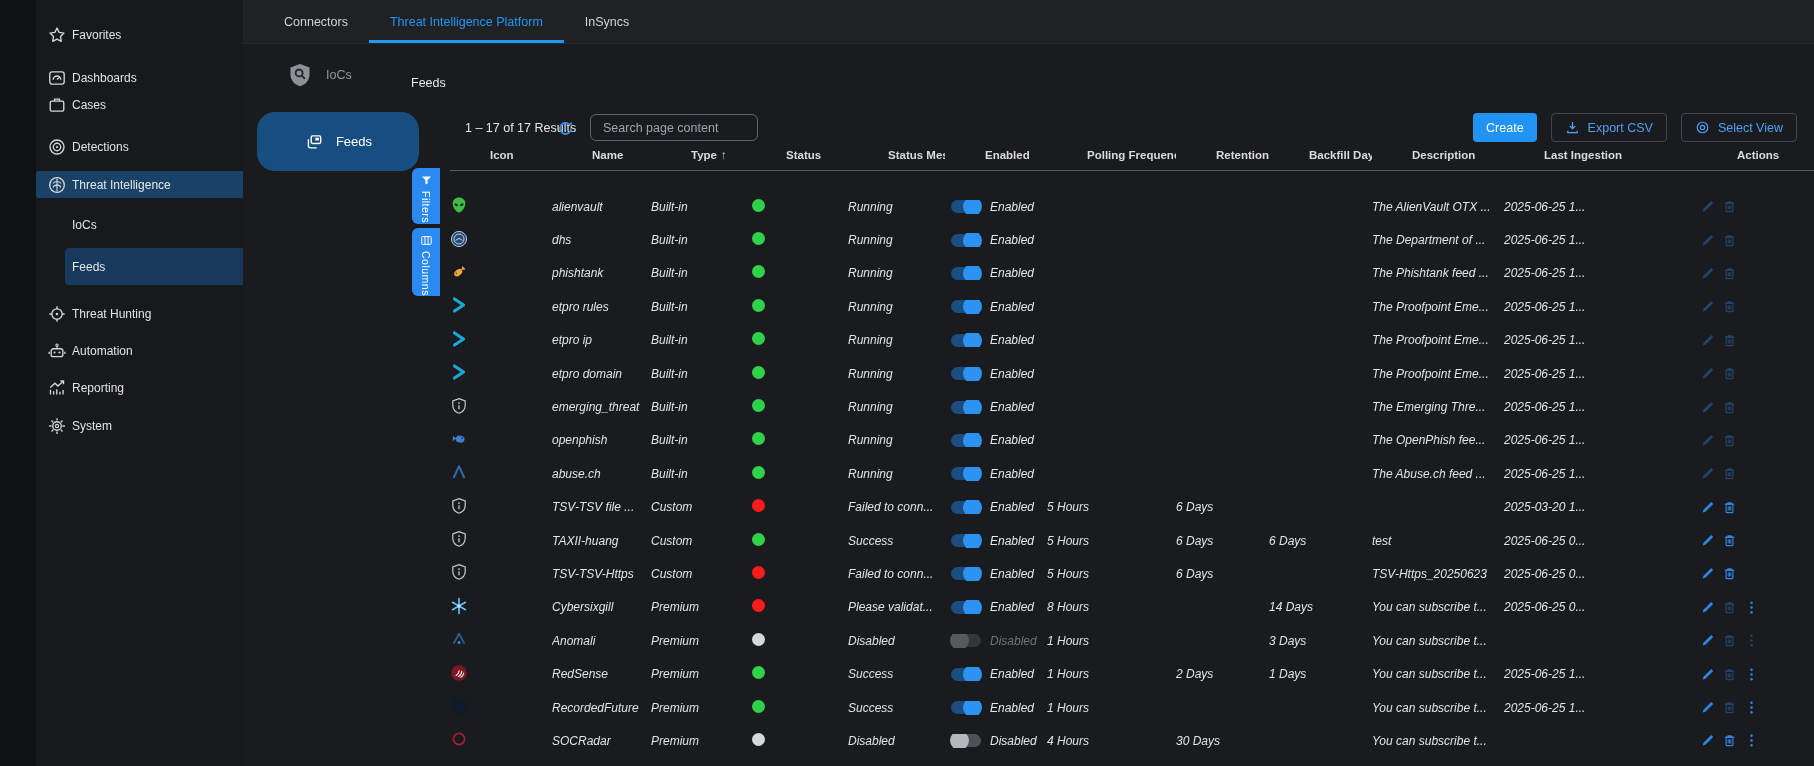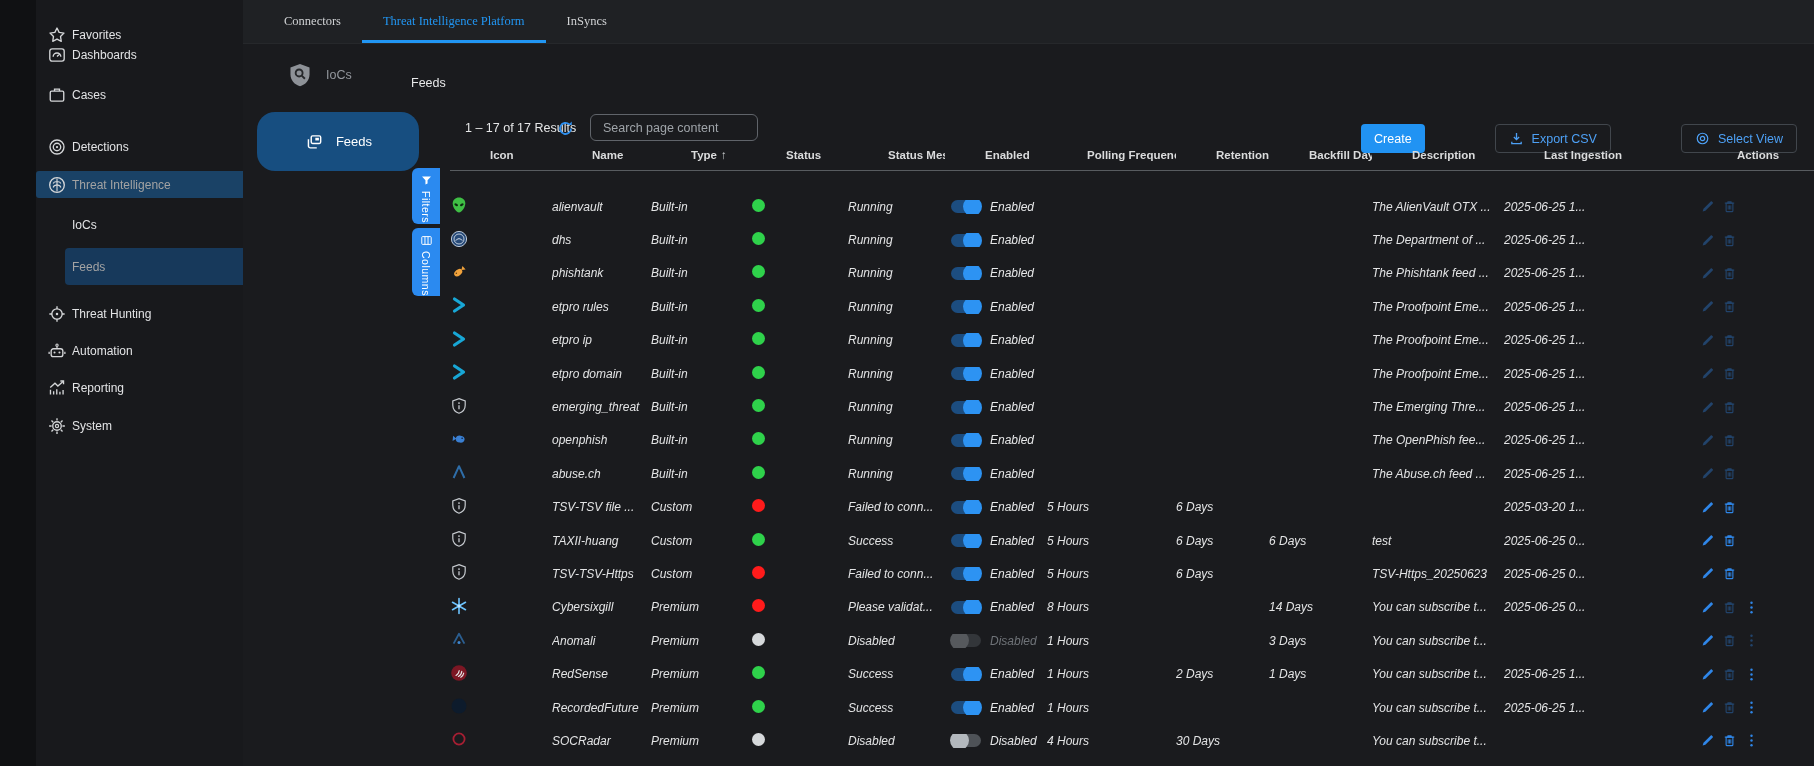--- a/index.html
+++ b/index.html
@@ -6,37 +6,37 @@
   body{width:1814px;height:766px;position:relative;overflow:hidden;
        font-family:"Liberation Sans","DejaVu Sans",sans-serif;
        -webkit-font-smoothing:antialiased;color:#e6e7e8;}
   
   .sidebar{position:absolute;left:0;top:0;width:243px;height:766px;background:#18191c;margin-left:36px;}
   .side-item{position:absolute;left:0;width:243px;display:flex;align-items:center;cursor:pointer;}
   .side-item .s-icon{position:absolute;left:12px;width:18px;height:18px;color:#d4d6d8;}
   .side-item .s-label{position:absolute;left:36px;font-size:12px;color:#e2e3e5;}
   .side-item .s-chev{position:absolute;right:15px;width:14px;height:14px;color:#cfd2d5;}
   .side-item:nth-child(1){top:16px;height:38px;}
-  .side-item:nth-child(2){top:36px;height:38px;text-decoration:underline;}
-  .side-item:nth-child(3){top:76px;height:38px;padding-left:8px;}
+  .side-item:nth-child(2){top:59px;height:38px;text-decoration:underline;}
+  .side-item:nth-child(3){top:86px;height:38px;padding-left:8px;}
   .side-item:nth-child(4){top:128px;height:38px;}
   .side-item:nth-child(5){top:171px;height:27px;background:#1a4266;border-radius:3px;width:237px;}
   .side-item:nth-child(6){top:205px;height:39px;}
   .side-item:nth-child(7){top:248px;height:37px;background:#17395b;border-radius:4px;left:29px;width:208px;}
   .side-item:nth-child(7) .s-label{left:7px;}
   .side-item:nth-child(8){top:294px;height:39px;text-align:center;}
   .side-item:nth-child(9){top:332px;height:38px;}
   .side-item:nth-child(10){top:369px;height:38px;padding-left:24px;}
   .side-item:nth-child(11){top:407px;height:38px;}
   .side-item:nth-child(12){top:444px;height:38px;font-weight:bold;}
-  .side-item.active .s-label{color:#a3a3a3;}
+  .side-item.active .s-label{color:#e5e5e5;}
   
   .main{position:absolute;left:243px;top:0;width:1571px;height:766px;background:#1a1b1e;}
   .tabbar{position:absolute;left:0;top:0;width:100%;height:44px;background:#1f2124;
-          border-bottom:1px solid #26282b;display:flex;align-items:stretch;padding-left:20px;box-sizing:border-box;font-family:Liberation Serif, serif;}
+          border-bottom:1px solid #26282b;display:flex;align-items:stretch;padding-left:20px;box-sizing:border-box;}
   .tab{position:relative;display:flex;align-items:center;padding:0 21px;font-size:12.5px;color:#d0d2d4;cursor:pointer;}
   .tab.active{color:#2196f3;}
   .tab.active::after{content:"";position:absolute;left:0;right:0;bottom:0;height:3px;background:#2196f3;}
   
   .iocs-item{position:absolute;left:44px;top:62px;display:flex;align-items:center;gap:13px;cursor:pointer;}
   .iocs-item .icon{width:26px;height:26px;}
   .iocs-item .lbl{font-size:12.5px;color:#94989e;}
   .feeds-pill{position:absolute;left:14px;top:112px;width:162px;height:59px;border-radius:18px;
               background:#174e80;display:flex;align-items:center;justify-content:center;gap:12px;cursor:pointer;}
   .feeds-pill .icon{width:20px;height:20px;}
@@ -44,25 +44,25 @@
   
   .page-title{position:absolute;left:168px;top:76px;font-size:12.5px;color:#e8e9ea;}
   .results{position:absolute;left:222px;top:113px;height:31px;line-height:31px;font-size:12.5px;color:#e6e7e8;}
   .refresh{position:absolute;left:314px;top:120px;width:17px;height:17px;cursor:pointer;}
   .searchbox{position:absolute;left:347px;top:114px;width:168px;height:27px;border:1px solid #60646a;
              border-radius:6px;display:flex;align-items:center;padding:0 8px 0 10px;box-sizing:border-box;background:transparent;}
   .searchbox input{flex:1;background:transparent;border:none;outline:none;color:#d8dadc;font-size:12.5px;
                    font-family:"Liberation Sans","DejaVu Sans",sans-serif;}
   .searchbox input::placeholder{color:#9fa4a9;}
   .searchbox .icon{width:15px;height:15px;}
-  .top-buttons{position:absolute;right:17px;top:124px;display:flex;gap:24px;text-align:right;}
+  .top-buttons{position:absolute;right:17px;top:113px;display:flex;gap:14px;text-align:right;}
   .btn{height:29px;border-radius:4px;display:flex;align-items:center;gap:8px;padding:0 13px;
        font-size:12.5px;cursor:pointer;box-sizing:border-box;}
   .btn.primary{background:#2193f3;color:#fff;}
-  .btn.outline{background:transparent;border:1px solid #41464c;color:#4da0f5;margin-left:46px;}
+  .btn.outline{background:transparent;border:1px solid #41464c;color:#4da0f5;}
   .btn .icon{width:15px;height:15px;}
   
   .vtab{position:absolute;left:169px;width:28px;background:#2b8af0;border-radius:6px 0 0 6px;
         display:flex;flex-direction:column;align-items:center;padding-top:6px;box-sizing:border-box;cursor:pointer;}
   .vtab .icon{width:13px;height:13px;flex:none;}
   .vtab .vlbl{writing-mode:vertical-rl;font-size:10.5px;color:#fff;letter-spacing:.5px;margin-top:4px;}
   .vtab.filters{top:168px;height:56px;}
   .vtab.columns{top:228px;height:68px;}
   
   .table{position:absolute;left:197px;top:140px;right:0;bottom:0;padding-left:10px;overflow:hidden;

